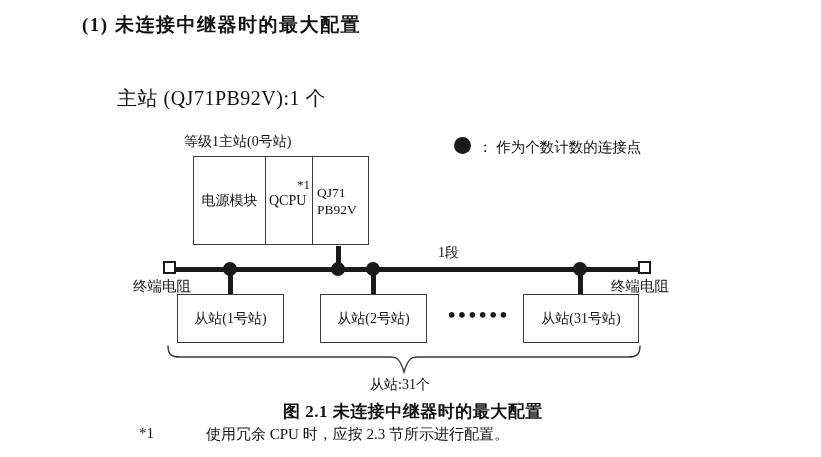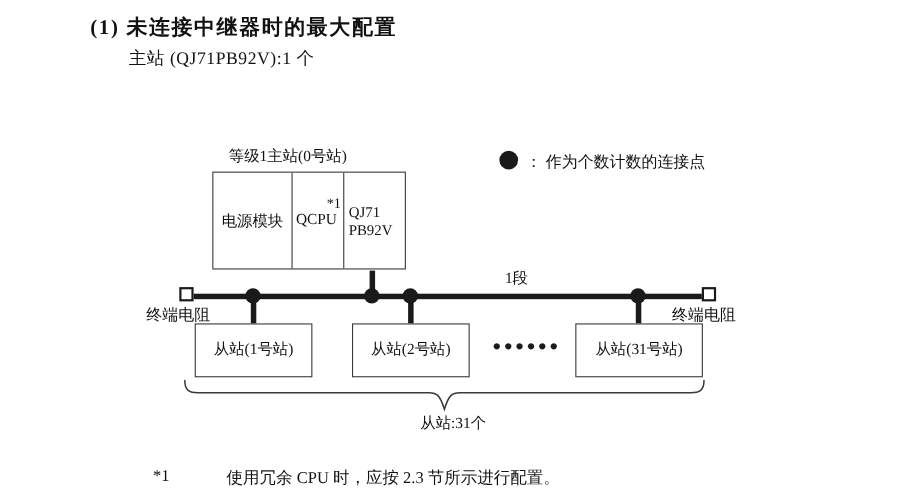--- a/index.html
+++ b/index.html
@@ -10,47 +10,47 @@
     font-family:"Liberation Serif","DejaVu Serif",serif;
     color:#111;
     overflow:hidden;
   }
   .abs{position:absolute;}
   .heading{
     left:82px;top:12px;
     font-size:19px;font-weight:bold;letter-spacing:1.5px;
     white-space:nowrap;
   }
-  .subline{font-size:16px;letter-spacing:0.5px;white-space:nowrap;}
+  .subline{font-size:20px;letter-spacing:0.5px;white-space:nowrap;margin-top:42px;}
   .master-line{left:117px;top:43px;}
   .slave-line{left:117px;top:69px;}
 
   
   .dtext{font-size:14px;white-space:nowrap;}
 
-  .master-label{left:208px;top:133px;text-align:center;}
+  .master-label{left:184px;top:133px;text-align:center;}
 
   .master-box{
     left:193px;top:156px;width:176px;height:89px;
     border:1.5px solid #3a3a3a;
     display:flex;box-sizing:border-box;background:#fff;
   }
   .mcell{box-sizing:border-box;display:flex;align-items:center;justify-content:center;font-size:14px;}
   .mcell-power{width:72px;border-right:1.5px solid #3a3a3a;text-align:center;}
   .mcell-cpu{width:47px;border-right:1.5px solid #3a3a3a;position:relative;justify-content:flex-start;padding-left:3px;}
   .cpu-ref{position:absolute;top:20px;right:2px;font-size:13px;}
   .mcell-pb{flex:1;flex-direction:column;align-items:flex-start;padding-left:4px;font-size:13.5px;line-height:17px;text-align:center;}
 
   .legend-dot{
     left:454px;top:137px;width:17px;height:17px;border-radius:50%;
     background:#1a1a1a;
   }
   .legend-text{left:478px;top:138px;font-size:14.5px;}
 
-  .segment-label{left:459px;top:244px;}
+  .segment-label{left:438px;top:244px;}
 
   .bus-line{left:170px;top:267px;width:475px;height:5px;background:#1a1a1a;}
   .connector{width:4.5px;background:#1a1a1a;}
   .conn-master{left:336px;top:246px;height:24px;}
   .conn-s1{left:228px;top:269px;height:26px;}
   .conn-s2{left:371px;top:269px;height:26px;}
   .conn-s3{left:578px;top:269px;height:26px;}
 
   .bus-dot{width:14px;height:14px;border-radius:50%;background:#1a1a1a;top:262px;}
   .dot-1{left:223px;}
@@ -76,21 +76,21 @@
   .slave-1{left:177px;width:107px;}
   .slave-2{left:320px;width:107px;}
   .slave-3{left:523px;width:116px;}
 
   .ellipsis{
     left:448px;top:303px;font-size:21px;letter-spacing:3px;
     font-weight:bold;color:#1a1a1a;
   }
 
   .brace-svg{left:164px;top:343px;}
-  .slave-count{left:372px;top:376px;width:80px;text-align:center;}
+  .slave-count{left:360px;top:376px;width:80px;text-align:center;}
 
   .caption{
     left:283px;top:400px;font-size:17px;font-weight:bold;letter-spacing:0.5px;
     white-space:nowrap;
   }
   .footnote{font-size:15px;white-space:nowrap;}
   .fn-marker{left:139px;top:425px;}
   .fn-text{left:166px;top:425px;margin-left:40px;}
 </style>
 </head>
@@ -149,16 +149,17 @@
     <span>(31号站)</span>
   </div>
 
   <div class="abs ellipsis">••••••</div>
 
   <svg class="abs brace-svg" width="480" height="34" viewBox="0 0 480 34">
     <path d="M4,3 C4,12 8,14 16,14 L226,14 C233,14 236,16 240,29 C244,16 247,14 254,14 L464,14 C472,14 476,12 476,3" stroke="#3a3a3a" stroke-width="1.4" fill="none" stroke-linecap="round"></path>
   </svg>
   <div class="abs dtext slave-count">从站:31个</div>
 
+  <div class="abs caption">图 2.1 未连接中继器时的最大配置</div>
   <div class="abs footnote fn-marker">*1</div>
   <div class="abs footnote fn-text">使用冗余 CPU 时，应按 2.3 节所示进行配置。</div>
 
 </div>
 
 </body></html>

